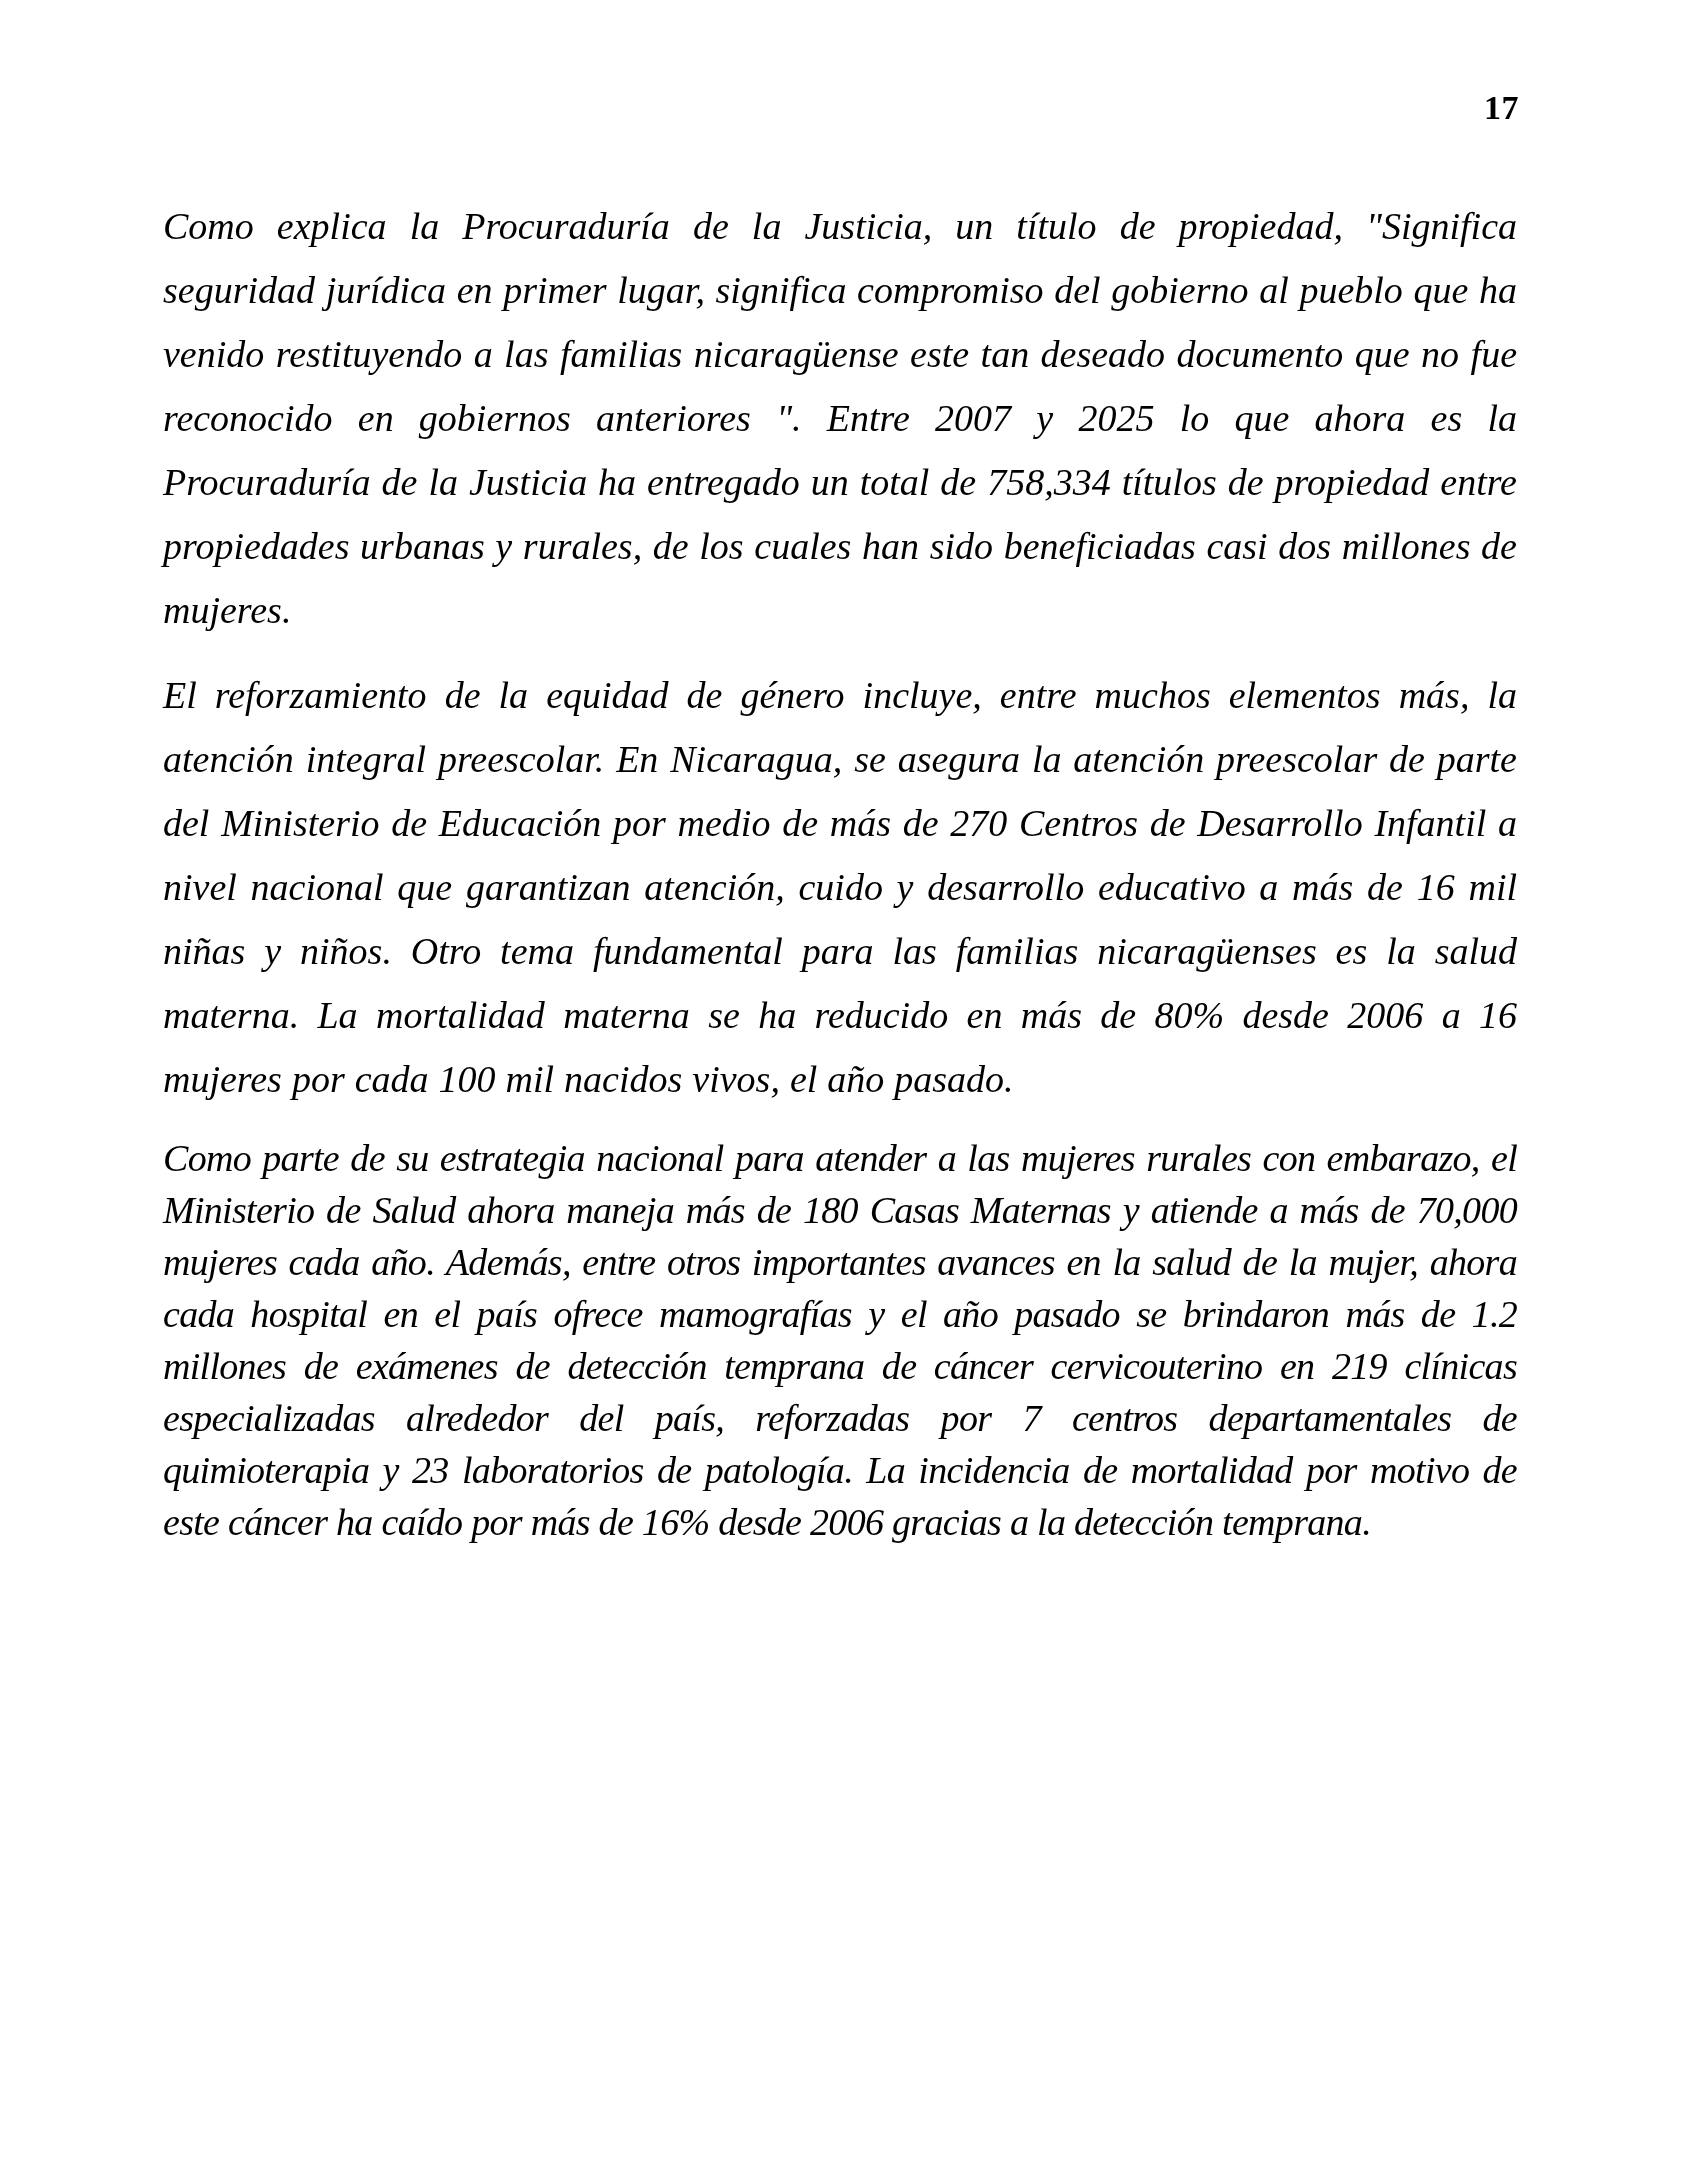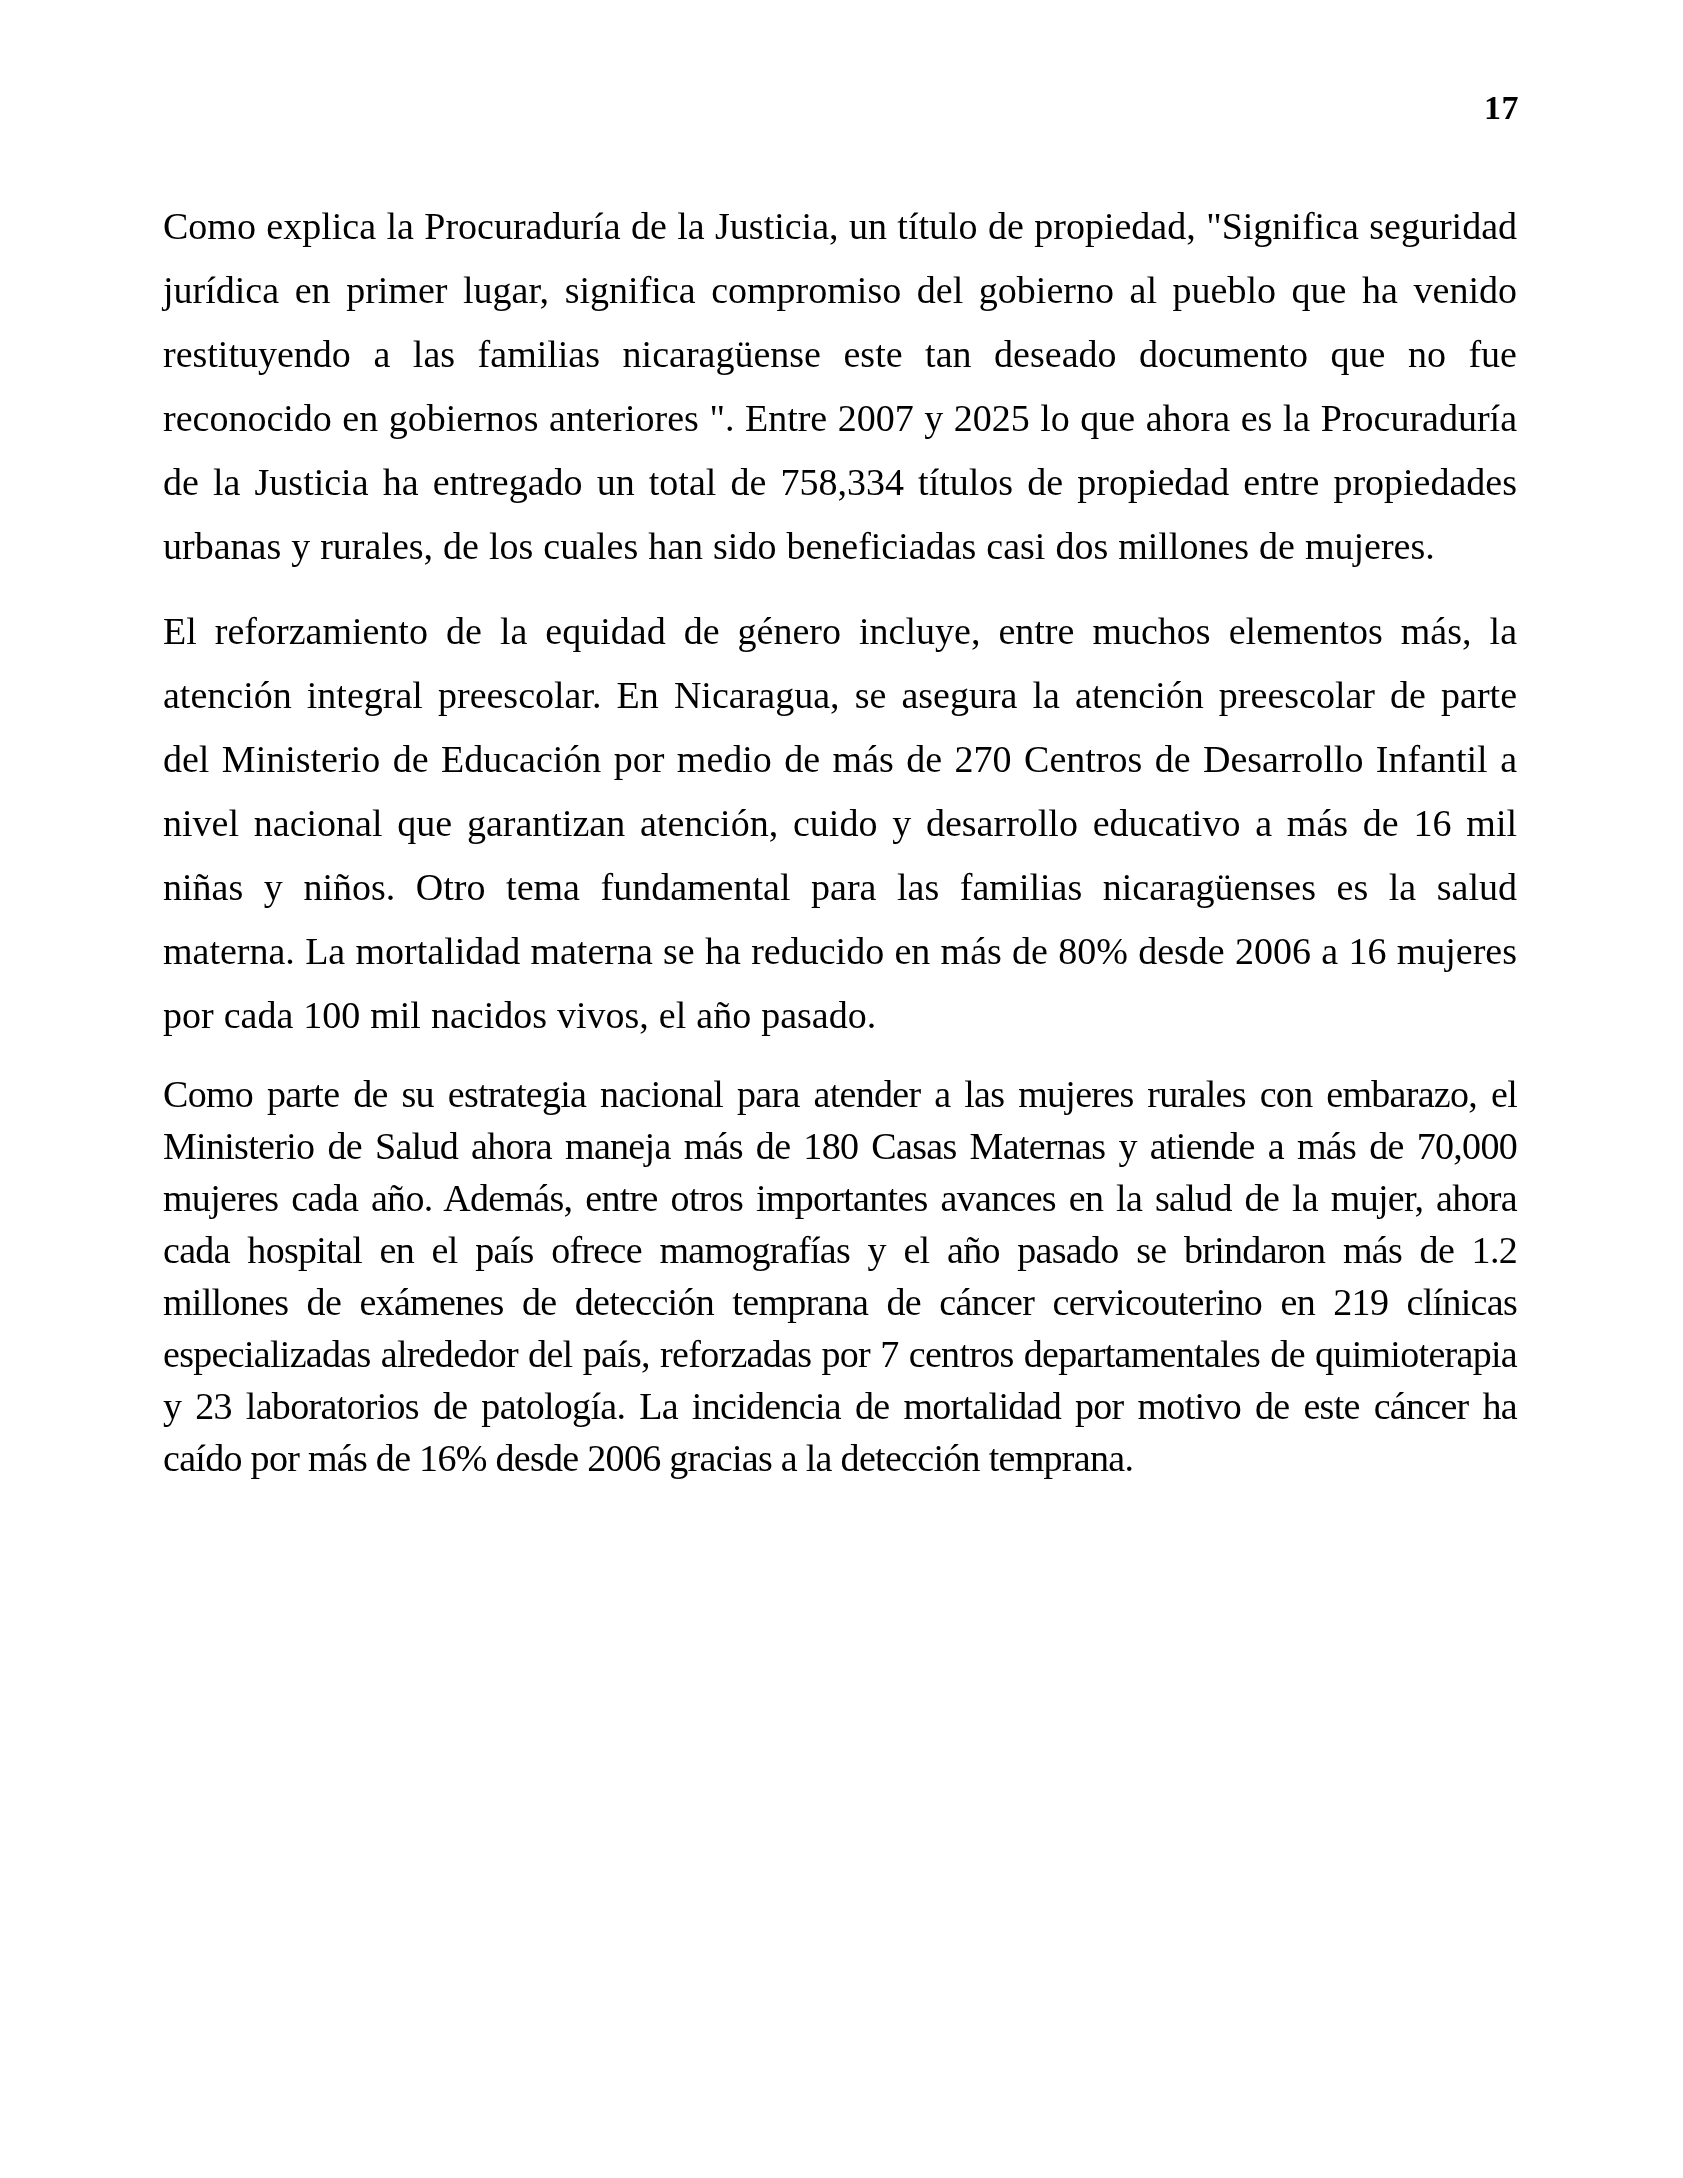--- a/index.html
+++ b/index.html
@@ -76,20 +76,21 @@
     letter-spacing: -0.7px;
     word-spacing: 0px;
   }
 
   
   p.para:last-child {
     text-align-last: left;
   }
   p.para {
     text-align-last: left;
+    font-style: italic;
   }
 </style>
 </head>
 <body>
 
 <div class="page">
 
   <div class="page-header">
     <span class="folio">17</span>
   </div>

